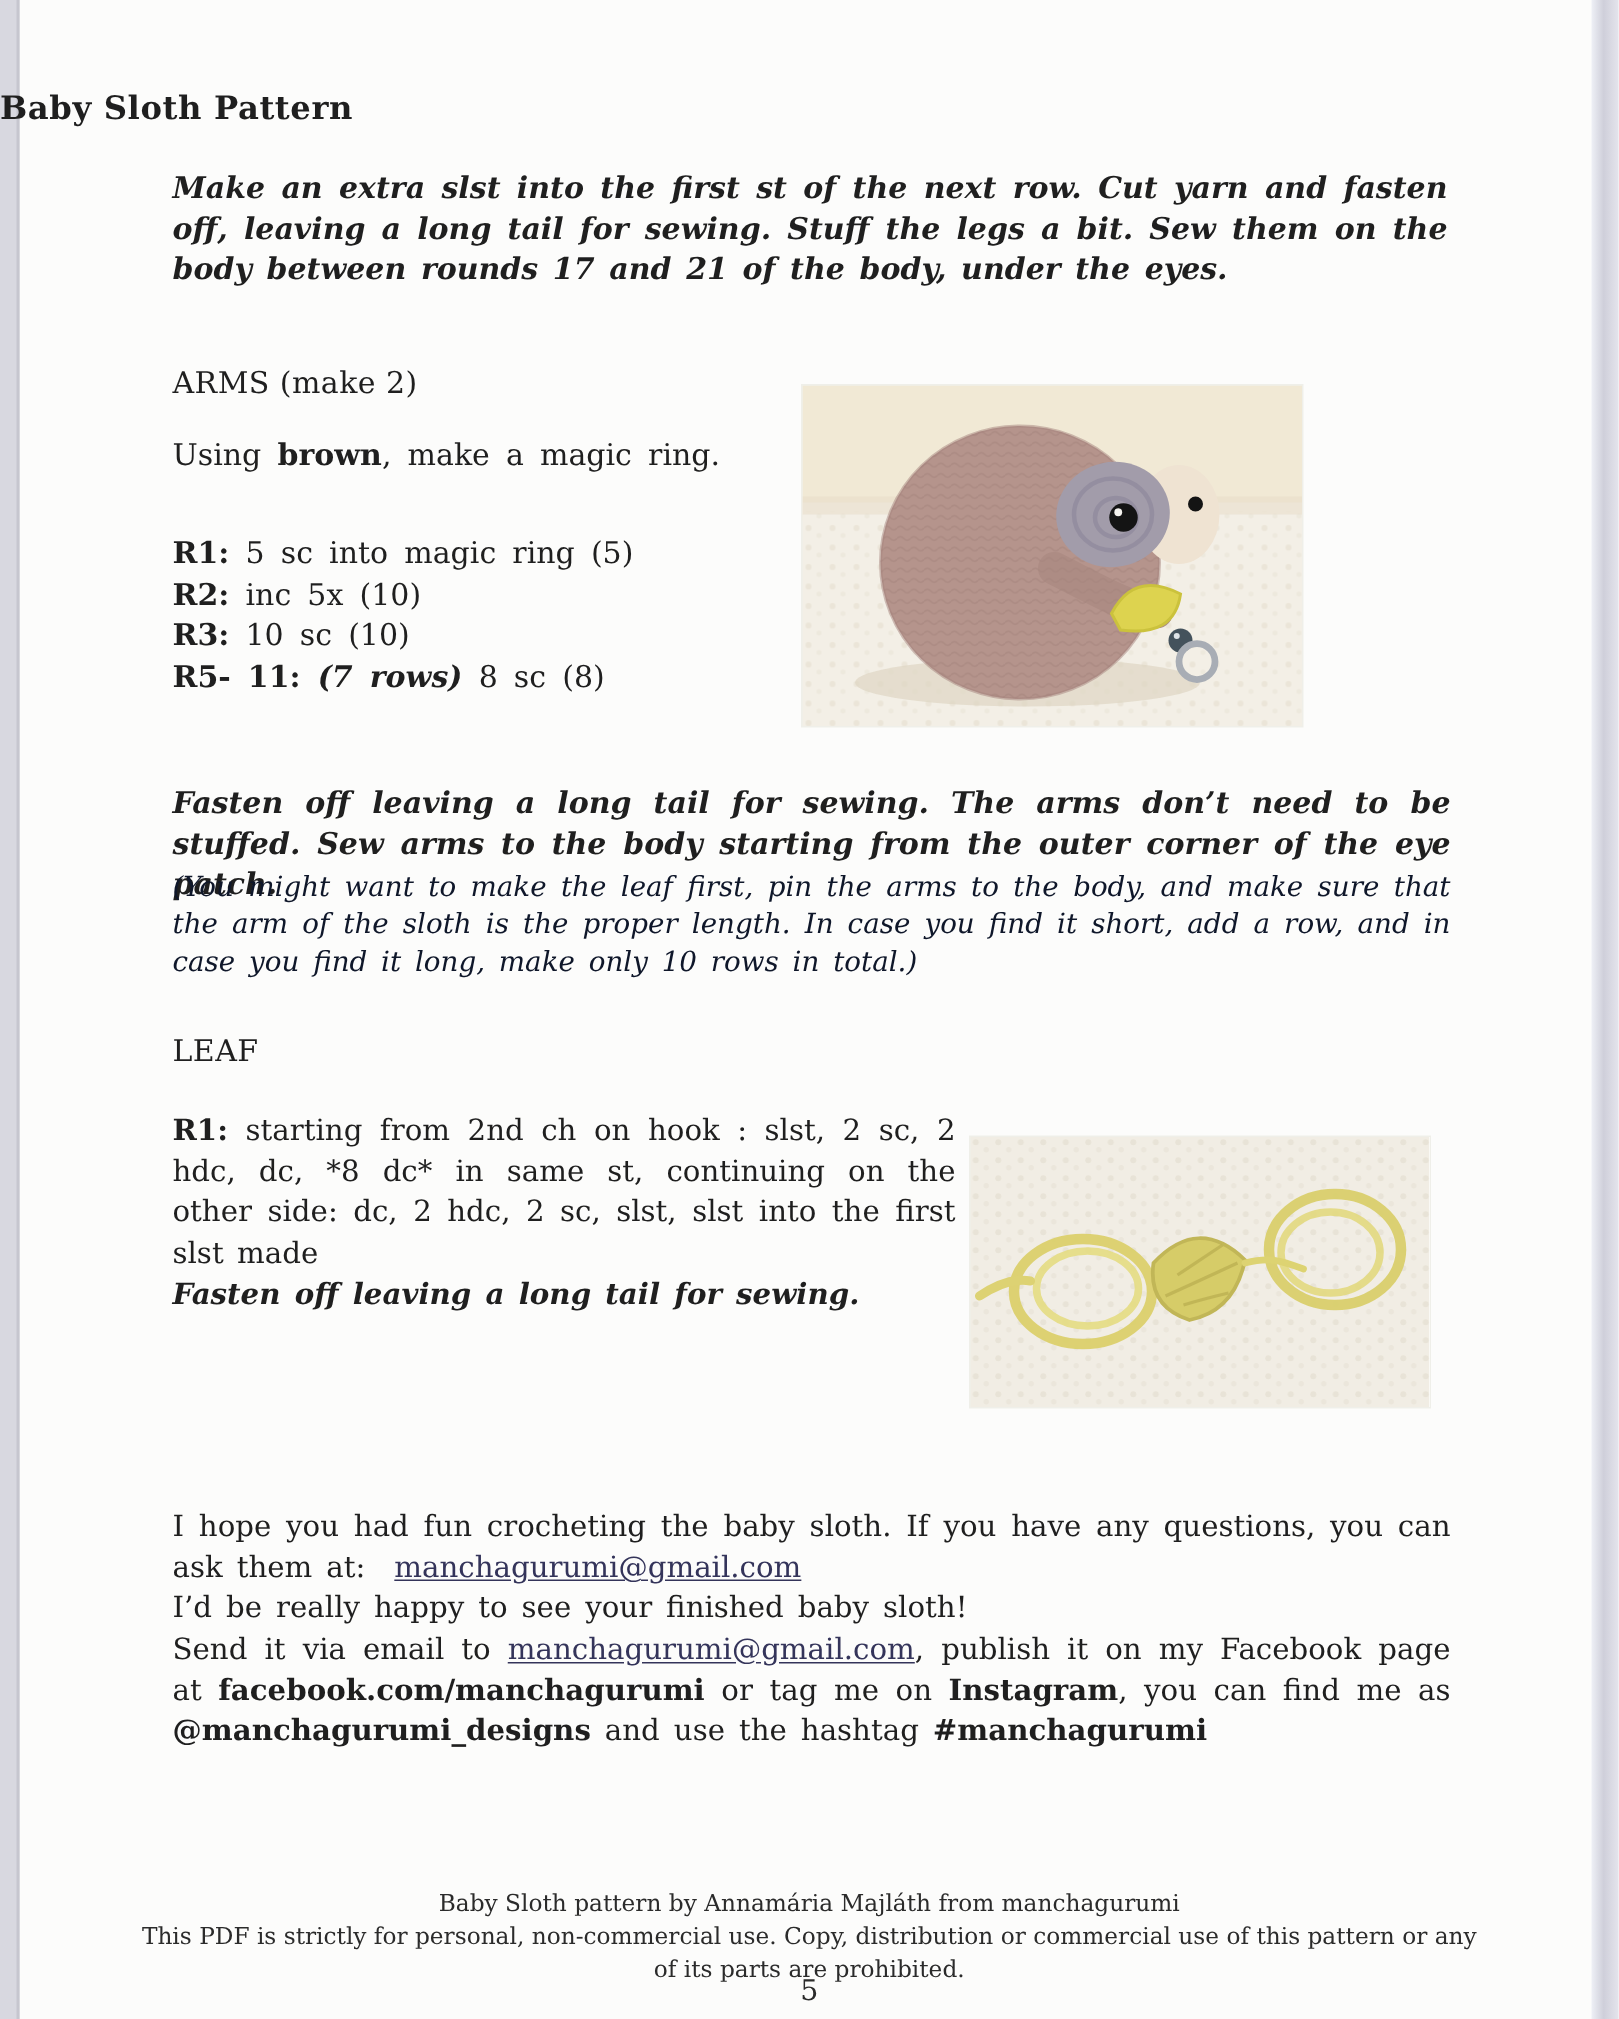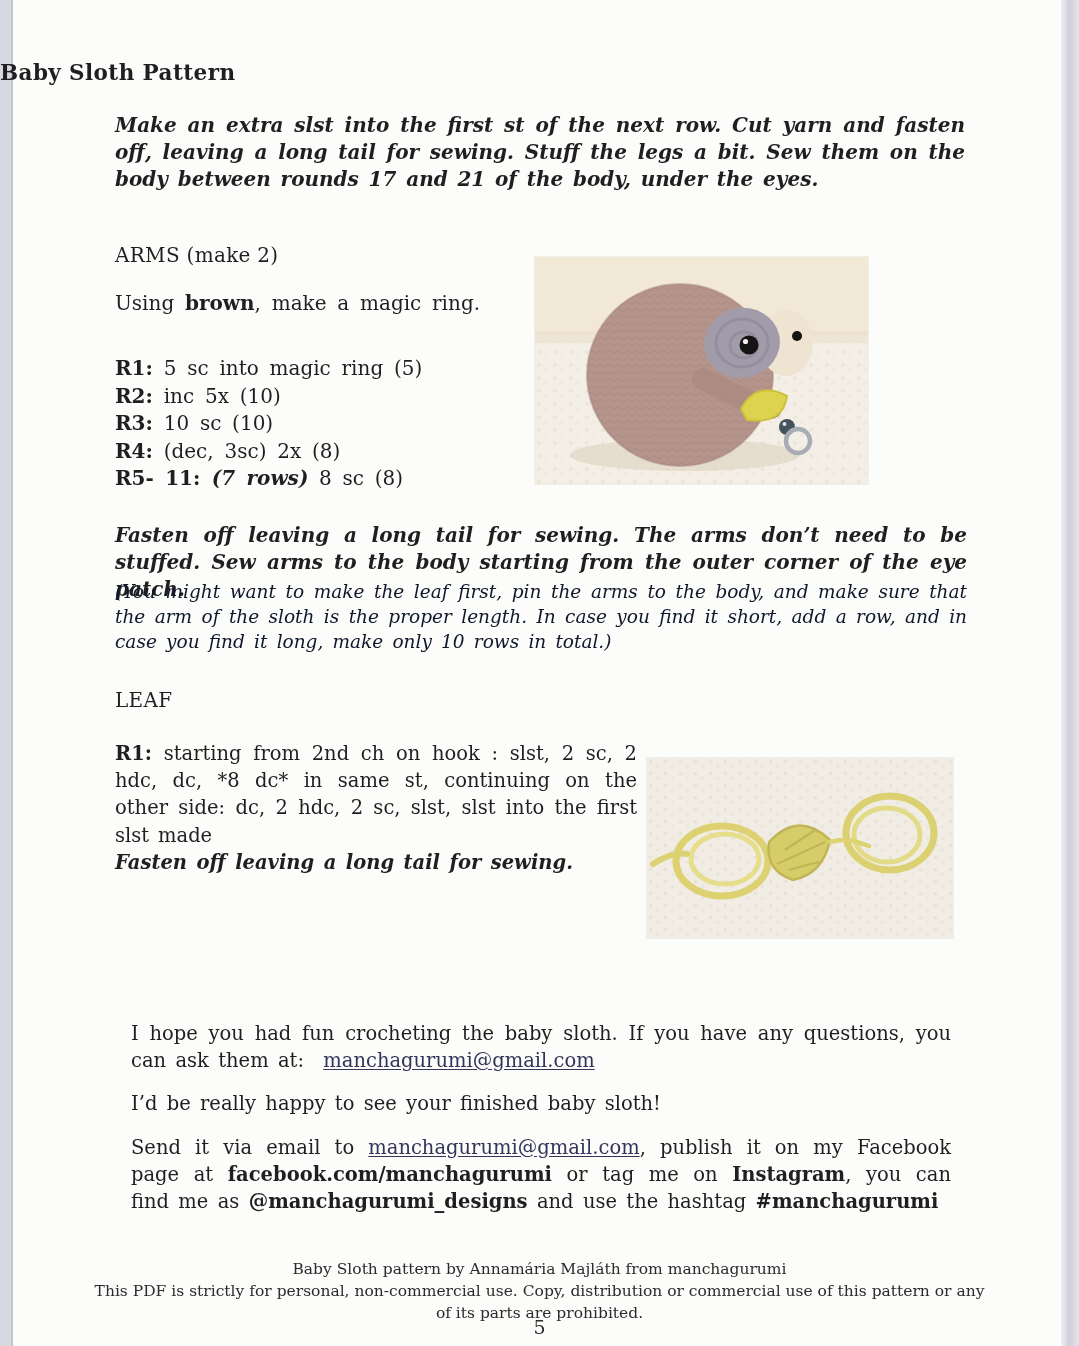--- a/index.html
+++ b/index.html
@@ -33,21 +33,21 @@
   .arms-note{left:115px;top:522px;width:852px;font-size:20px;line-height:27px;
     text-align:justify;word-spacing:.12em;}
   .arms-note2{left:115px;top:579px;width:852px;font-size:18.5px;line-height:25px;
     font-style:italic;text-align:justify;word-spacing:.18em;color:#0f172a;}
   .leaf-head{left:115px;top:688px;}
   .leaf-block{left:115px;top:740px;width:522px;font-size:19.5px;line-height:27.2px;
     text-align:justify;word-spacing:.14em;}
   .leaf-block p{margin:0;}
   .closing{left:115px;top:1004px;width:852px;font-size:19.5px;line-height:27.2px;
     text-align:justify;word-spacing:.16em;}
-  .closing p{margin:16px;}
+  .closing p{margin:0;}
   a.doclink{color:var(--link,#34345a);text-decoration:underline;text-underline-offset:2px;}
   .first-email{margin-left:10px;}
   .footer{left:90px;top:1258px;width:899px;text-align:center;
     font-size:15.5px;line-height:22px;color:#2b2b2b;}
   .pagenum{left:0;top:1316px;width:1079px;text-align:center;font-size:19px;color:#2b2b2b;}
   .photo{position:absolute;box-shadow:0 0 0 1px #efefe9;}
   .sloth-photo{left:535px;top:257px;width:333px;height:227px;}
   .leaf-photo{left:647px;top:758px;width:306px;height:180px;}
   svg{display:block;}
 </style>
@@ -63,21 +63,20 @@
   <p class="abs intro">Make an extra slst into the first st of the next row. Cut yarn and fasten off, leaving a long tail for sewing. Stuff the legs a bit. Sew them on the body between rounds 17 and 21 of the body, under the eyes.</p>
 
   <h2 class="abs sec-head arms-head">ARMS (make 2)</h2>
 
   <p class="abs using-line"><span>Using </span><b>brown</b><span>, make a magic ring.</span></p>
 
   <div class="abs rows">
     <div><b>R1:</b><b class="bi"></b><span> 5 sc into magic ring (5)</span></div>
     <div><b>R2:</b><b class="bi"></b><span> inc 5x (10)</span></div>
     <div><b>R3:</b><b class="bi"></b><span> 10 sc (10)</span></div>
-    <div><b>R4:</b><b class="bi"></b><span> (dec, 3sc) 2x (8)</span></div>
     <div><b>R5- 11: </b><b class="bi">(7 rows)</b><span> 8 sc (8)</span></div>
   </div>
 
   <div class="photo sloth-photo">
     <svg width="333" height="227" viewBox="0 0 333 227">
       <defs>
         <pattern id="carp" width="16" height="13" patternUnits="userSpaceOnUse">
           <circle cx="4" cy="4" r="2" fill="#e9e3d5"></circle>
           <circle cx="11" cy="9" r="1.7" fill="#ece7db"></circle>
         </pattern>

